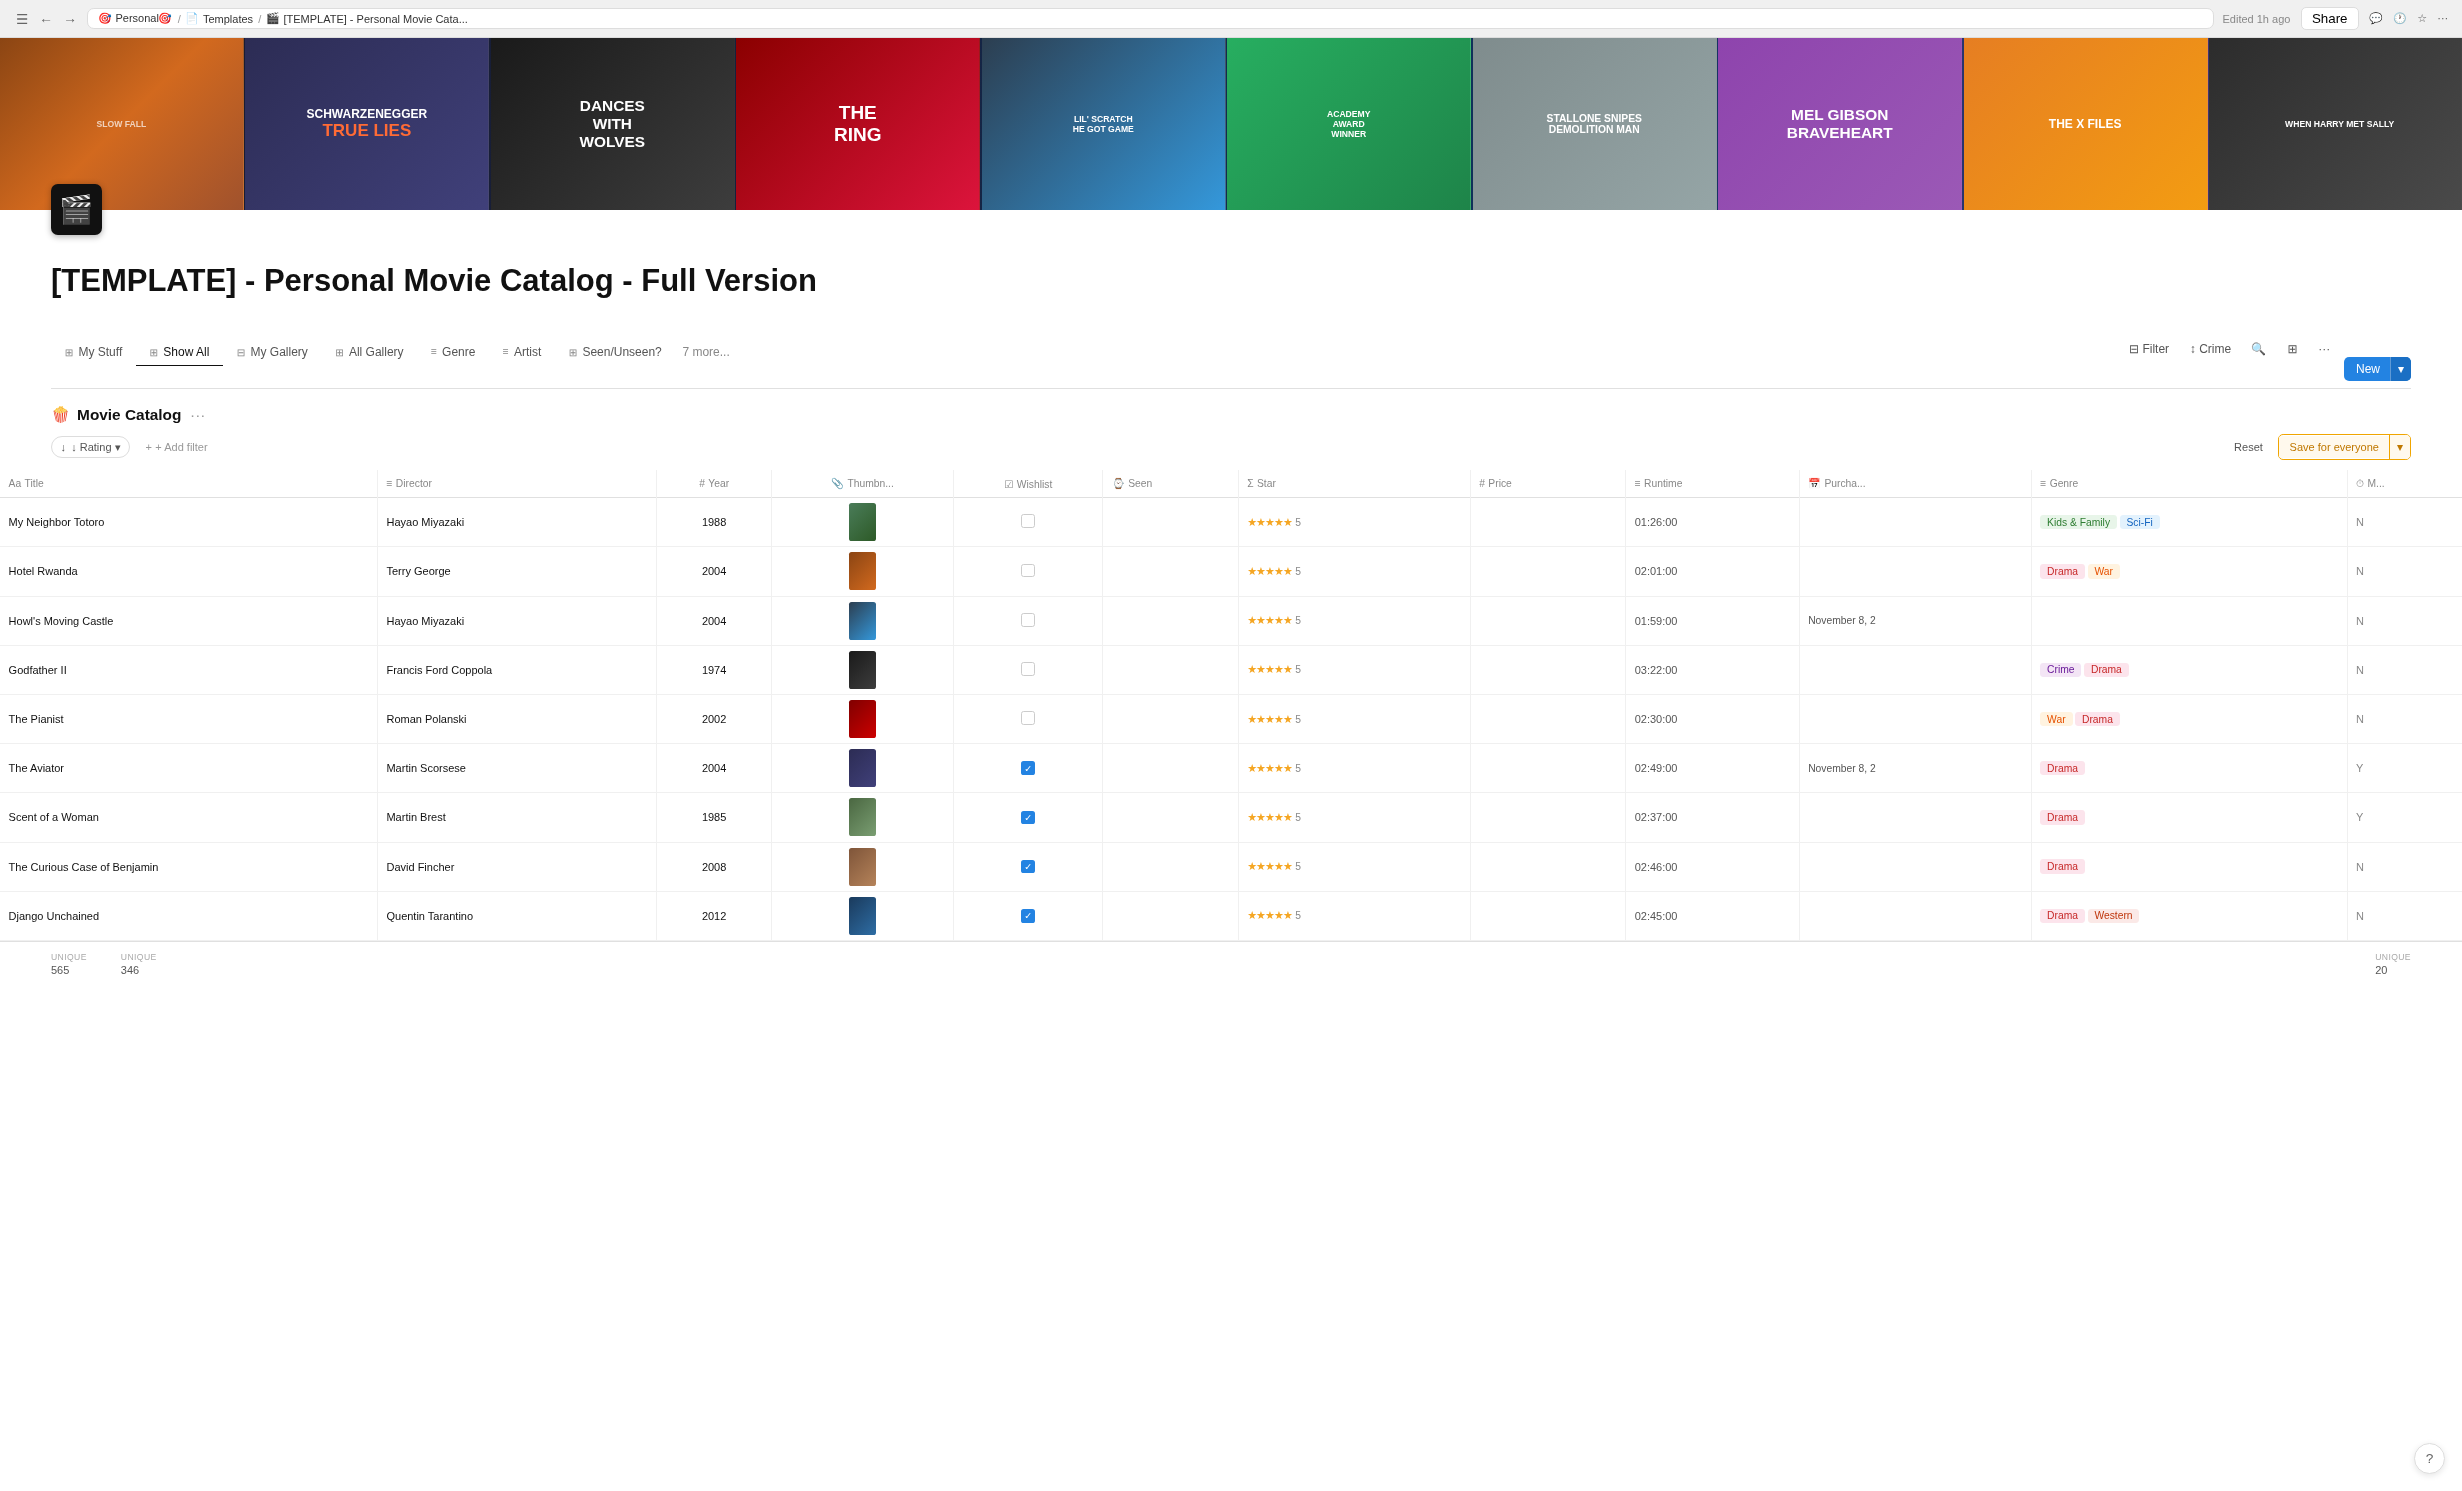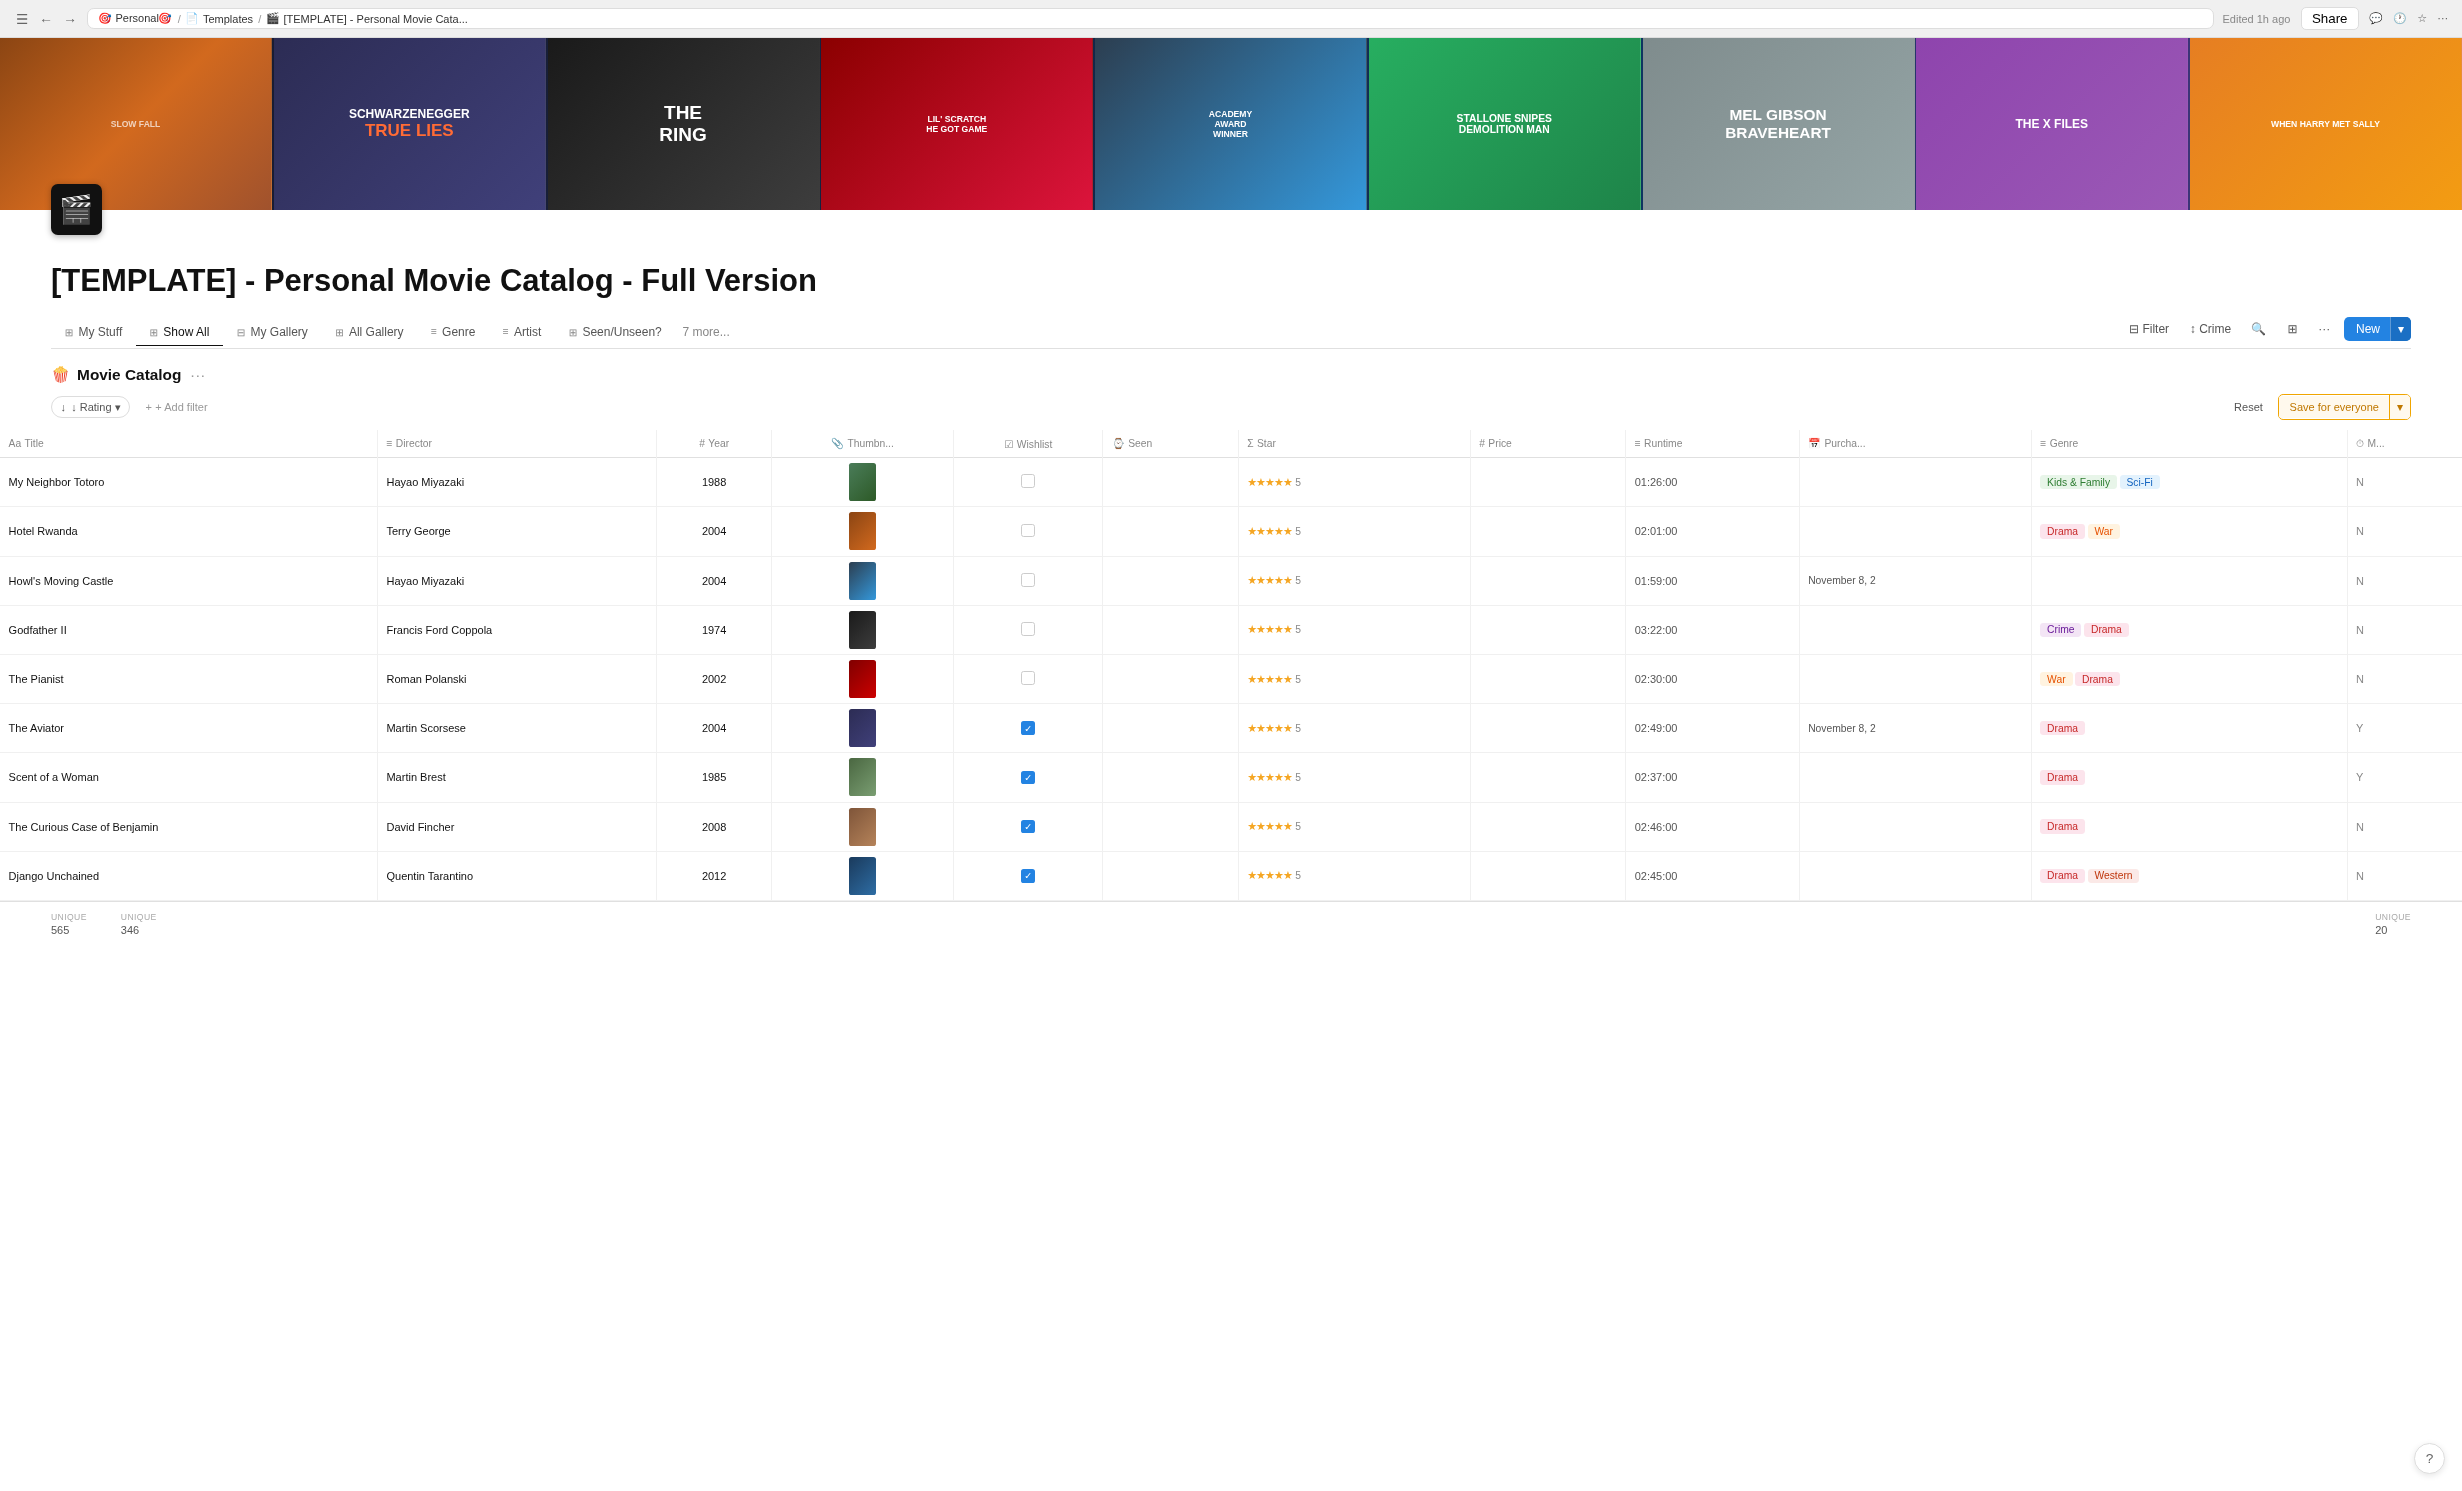--- a/index.html
+++ b/index.html
@@ -46,21 +46,21 @@
     .page-title { font-size: 31px; font-weight: 700; color: #111; margin: 13.7px 0 17px; line-height: 1.2; }
 
     
     .tabs-bar { display: flex; align-items: center; border-bottom: 0.9px solid #e0e0e0; gap: 0; margin-bottom: 0; }
     .tab { display: flex; align-items: center; gap: 5.1px; padding: 6.9px 13.7px; cursor: pointer; font-size: 12px; color: #555; border-bottom: 1.7px solid transparent; white-space: nowrap; }
     .tab.active { color: #111; border-bottom: 1.7px solid #111; font-weight: 500; }
     .tab-icon { font-size: 10.3px; color: #888; }
     .tabs-spacer { flex: 1; }
     .tabs-actions { display: flex; align-items: center; gap: 6.9px; padding: 0 0 6.9px; }
     .tabs-action-btn { display: flex; align-items: center; gap: 3.4px; padding: 3.4px 6.9px; border-radius: 3.4px; cursor: pointer; font-size: 12px; color: #555; border: none; background: none; }
-    .new-btn { background: #2383e2; color: white; border-radius: 5.1px; padding: 5.1px 12px; cursor: pointer; font-size: 12px; font-weight: 500; display: flex; align-items: center; gap: 5.1px; border: none; }
+    .new-btn { background: #2383e2; color: white; border-radius: 5.1px; padding: 5.1px 12px; cursor: pointer; font-size: 12px; font-weight: 500; display: flex; align-items: center; gap: 5.1px; border: none; margin-top: 40px; }
     .new-btn-arrow { background: #1a6fc4; border-left: 0.9px solid rgba(255,255,255,0.3); padding: 5.1px 6.9px; border-radius: 0 5.1px 5.1px 0; margin: -5.1px -12px -5.1px 5.1px; }
     .more-tabs-btn { color: #888; cursor: pointer; padding: 3.4px 6.9px; }
 
     
     .db-header { padding: 17px 51px 0; display: flex; align-items: center; gap: 8.6px; }
     .db-title { font-size: 15.4px; font-weight: 600; display: flex; align-items: center; gap: 6.9px; }
     .db-options-btn { color: #999; cursor: pointer; font-size: 15.4px; }
 
     
     .filter-bar { padding: 10.3px 51px; display: flex; align-items: center; gap: 8.6px; }
@@ -169,20 +169,23 @@
   </div>
 </div>
 
 <div class="hero-banner">
   <div class="hero-overlay">
     <div class="hero-strip">
       <div class="hero-text">SLOW FALL</div>
     </div>
     <div class="hero-strip">
       <div class="hero-text" style="color:white;font-size:12px;font-weight:bold;">Schwarzenegger<br><span style="font-size:17px;color:#ff6b35;">True Lies</span></div>
+    </div>
+    <div class="hero-strip">
+      <div class="hero-text" style="color:white;font-size:15.4px;font-weight:900;">DANCES<br>WITH<br>WOLVES</div>
     </div>
     <div class="hero-strip">
       <div class="hero-text" style="color:white;font-size:19px;font-weight:900;">THE<br>RING</div>
     </div>
     <div class="hero-strip">
       <div class="hero-text" style="color:white;font-size:8.6px;">Lil' Scratch<br>HE GOT GAME</div>
     </div>
     <div class="hero-strip">
       <div class="hero-text" style="color:white;font-size:8.6px;">ACADEMY<br>AWARD<br>WINNER</div>
     </div>

